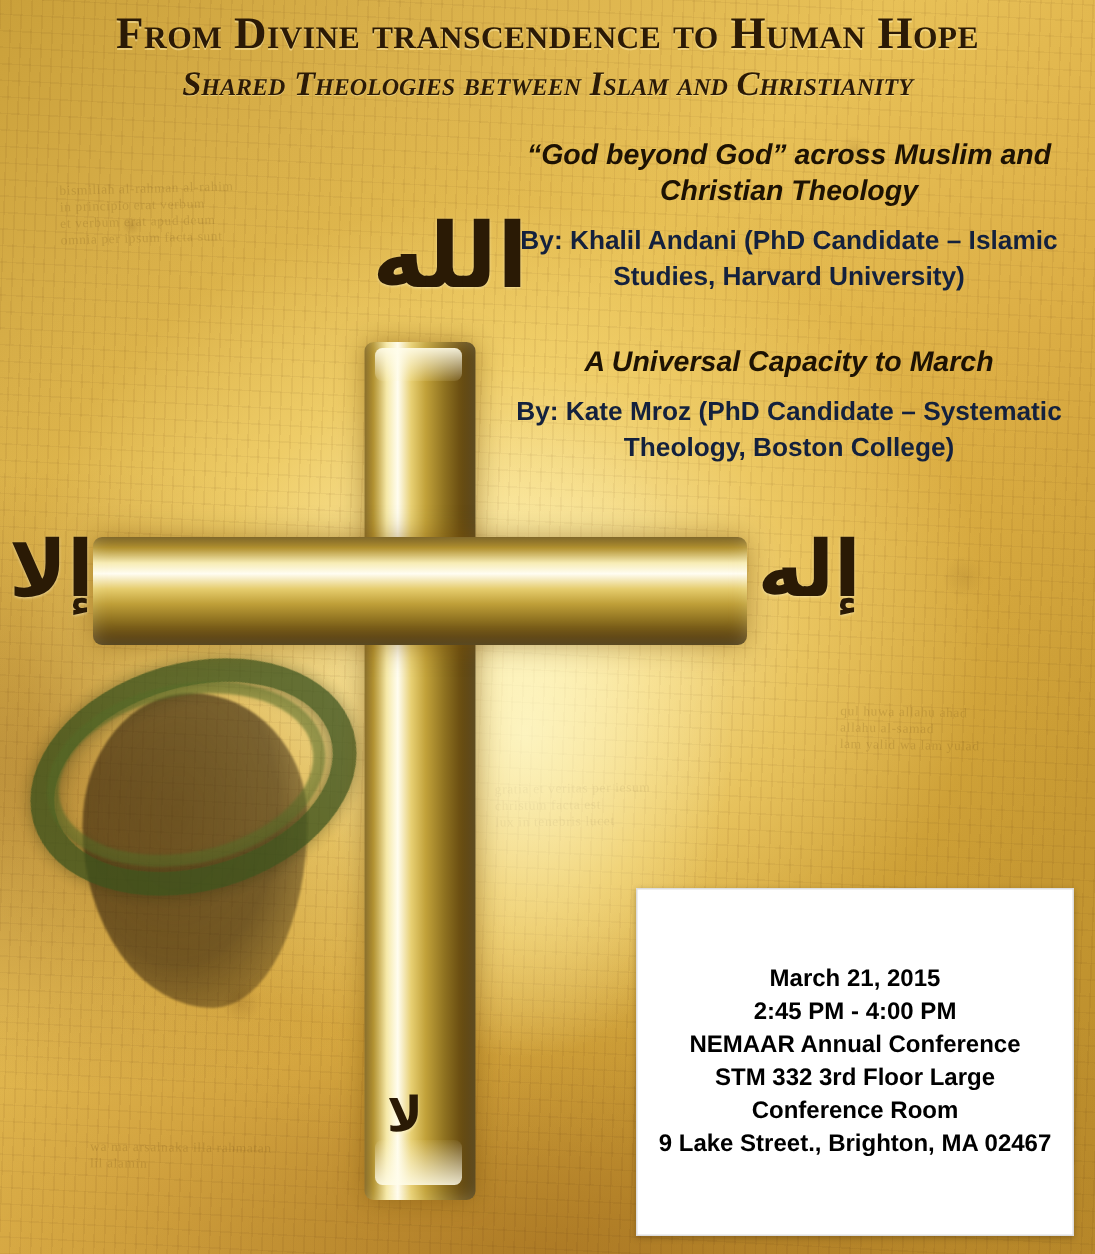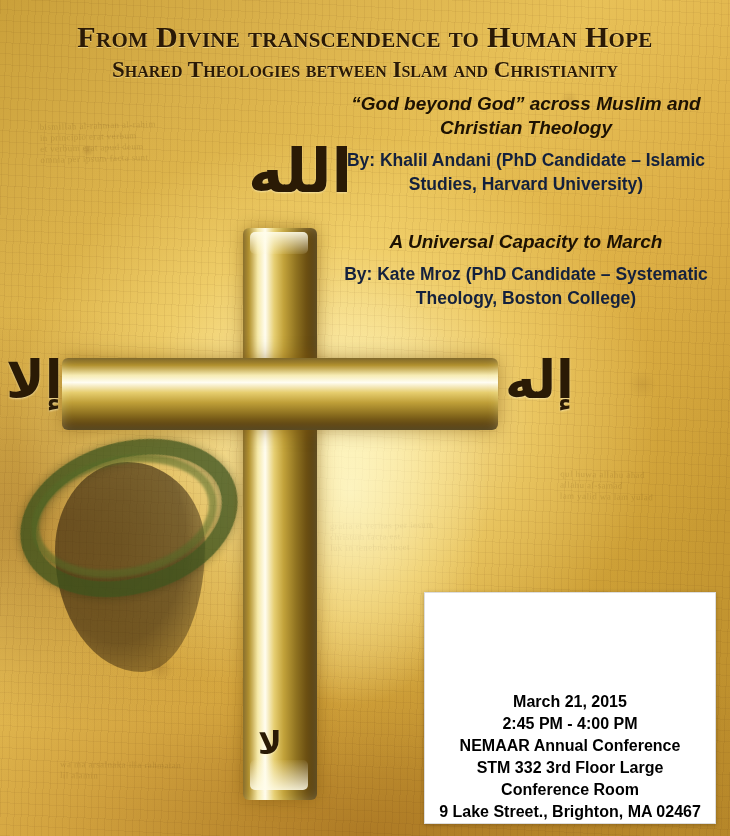--- a/index.html
+++ b/index.html
@@ -52,36 +52,37 @@
     white-space: pre-wrap;
     pointer-events: none;
     user-select: none;
   }
 
   
   .title-wrap {
     position: absolute;
     top: 0; left: 0; right: 0;
     text-align: center;
-    padding-top: 20px;
+    padding-top: 6px;
     z-index: 6;
   }
   .title-main {
     font-family: "Liberation Serif", serif;
     font-variant: small-caps;
     font-weight: bold;
     font-size: 30px;
     color: #2b1a06;
     letter-spacing: 0.3px;
     line-height: 34px;
     text-shadow: 0 1px 0 rgba(255,240,180,0.5);
   }
   .title-sub {
     font-family: "Liberation Serif", serif;
     font-variant: small-caps;
+    font-style: italic;
     font-weight: bold;
     font-size: 23px;
     color: #2b1a06;
     line-height: 28px;
     margin-top: 2px;
     text-shadow: 0 1px 0 rgba(255,240,180,0.45);
   }
 
   
   .talks {
@@ -205,21 +206,21 @@
 
   
   .infobox {
     position: absolute;
     left: 424px; top: 592px;
     width: 290px; height: 230px;
     background: #ffffff;
     border: 1px solid #dddddd;
     z-index: 7;
     display: flex;
-    align-items: flex-end;
+    align-items: center;
     justify-content: center;
     box-shadow: 0 1px 4px rgba(60,40,10,0.35);
   }
   .infobox-inner {
     text-align: center;
     font-family: "Liberation Sans", sans-serif;
     font-weight: bold;
     font-size: 16px;
     line-height: 22px;
     color: #000;

